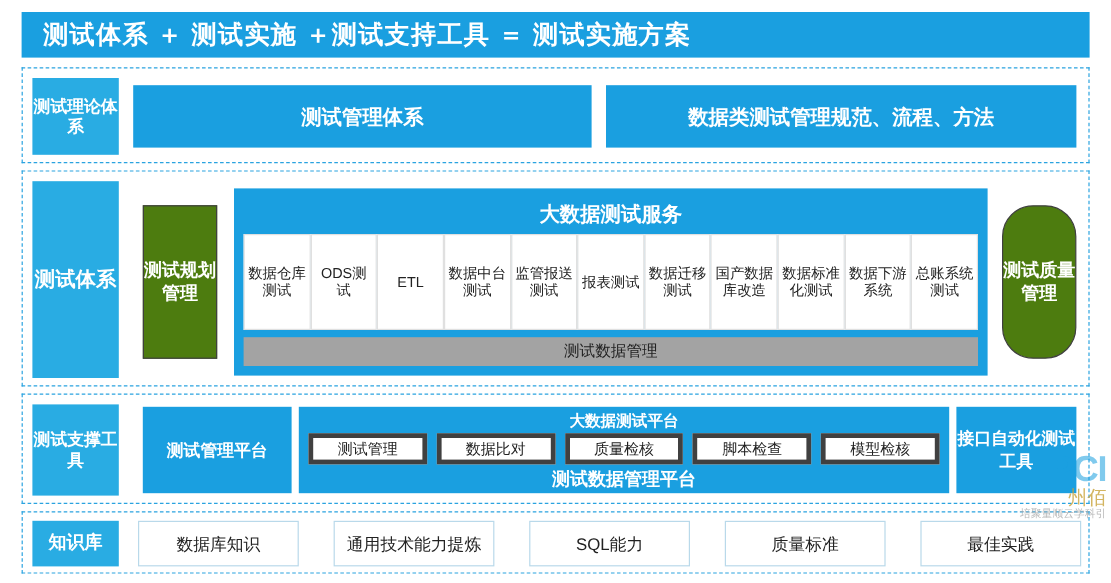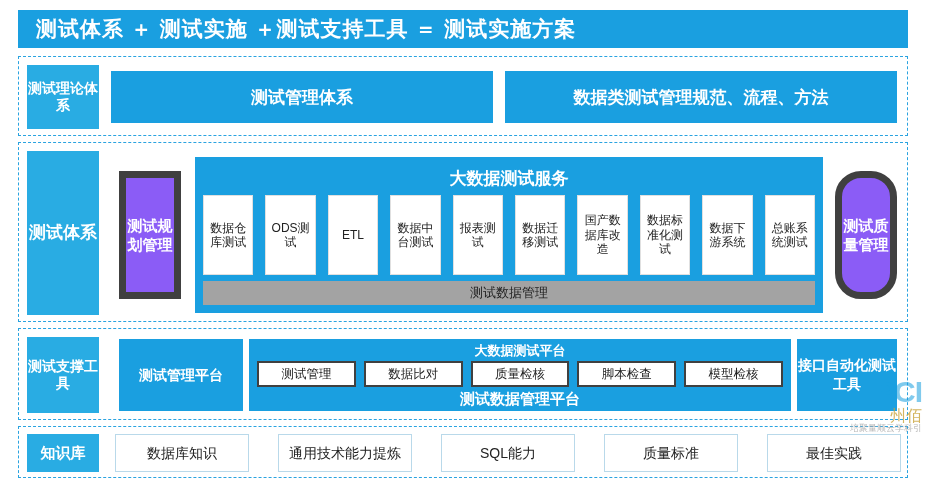--- a/index.html
+++ b/index.html
@@ -90,31 +90,31 @@
     align-items: center;
     justify-content: center;
     box-sizing: border-box;
   }
   .theory-box.a { left: 92px; width: 382px; }
   .theory-box.b { left: 486px; width: 392px; }
 
   
   .orange-box {
     position: absolute;
-    background: #8b5cf6;
+    background: #4d7c0f;
     color: #ffffff;
     font-weight: bold;
     font-size: 15px;
     display: flex;
     align-items: center;
     justify-content: center;
     text-align: center;
     line-height: 1.3;
     box-sizing: border-box;
-    border: 7px solid #404040;
+    border: 1px solid #404040;
   }
   .orange-box.plan { left: 100px; top: 28px; width: 62px; height: 128px; }
   .orange-box.quality { left: 816px; top: 28px; width: 62px; height: 128px; border-radius: 26px; }
 
   .big-service {
     position: absolute;
     left: 176px;
     top: 14px;
     width: 628px;
     height: 156px;
@@ -128,21 +128,21 @@
     text-align: center;
     padding-top: 10px;
   }
   .chips {
     position: absolute;
     left: 8px;
     top: 38px;
     width: 612px;
     height: 80px;
     display: flex;
-    gap: 12px;
+    gap: 0;
   }
   .chip {
     background: #ffffff;
     color: #222222;
     font-size: 12px;
     display: flex;
     align-items: center;
     justify-content: center;
     text-align: center;
     line-height: 1.2;
@@ -220,21 +220,21 @@
   .pp-chip {
     flex: 1 1 0;
     height: 26px;
     background: #ffffff;
     color: #222222;
     font-size: 12.5px;
     display: flex;
     align-items: center;
     justify-content: center;
     box-sizing: border-box;
-    border: 2px solid #404040;
+    border: 4px solid #404040;
   }
 
   
   .know-chips {
     position: absolute;
     left: 96px;
     top: 7px;
     width: 786px;
     height: 38px;
     display: flex;
@@ -302,20 +302,21 @@
 
     <div class="orange-box plan">测试规划管理</div>
 
     <div class="big-service">
       <div class="svc-title">大数据测试服务</div>
       <div class="chips">
         <div class="chip">数据仓库测试</div>
         <div class="chip">ODS测试</div>
         <div class="chip">ETL</div>
         <div class="chip">数据中台测试</div>
+        <div class="chip">监管报送测试</div>
         <div class="chip">报表测试</div>
         <div class="chip">数据迁移测试</div>
         <div class="chip">国产数据库改造</div>
         <div class="chip">数据标准化测试</div>
         <div class="chip">数据下游系统</div>
         <div class="chip">总账系统测试</div>
       </div>
       <div class="data-mgmt-bar">测试数据管理</div>
     </div>
 

